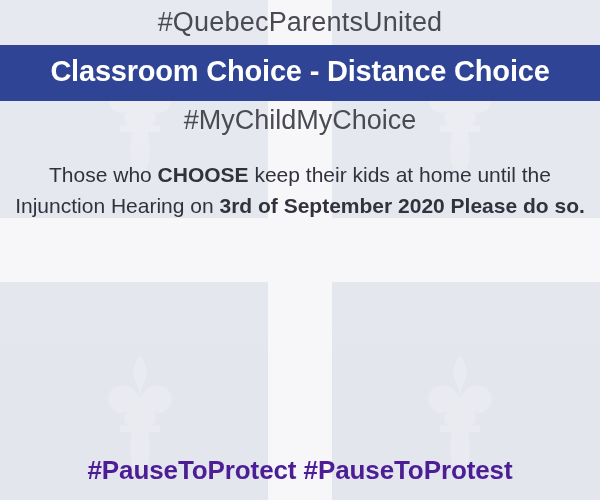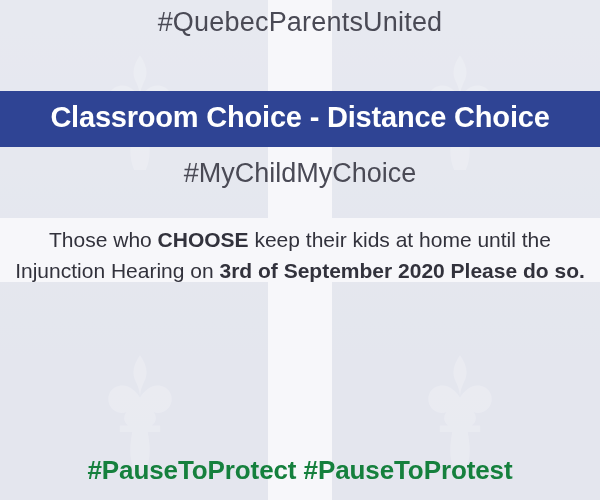--- a/index.html
+++ b/index.html
@@ -91,63 +91,62 @@
     padding-bottom: 9px;
     color: #4a4a55;
     font-weight: 400;
     letter-spacing: 0.2px;
   }
 
   .banner {
     background: #2f4494;
     color: #ffffff;
     padding: 9px 10px 13px 10px;
-    margin-top: 46px;
   }
   .banner .line1 {
     font-size: 29px;
     font-weight: 700;
     line-height: 1.18;
     letter-spacing: -0.2px;
   }
   .banner .line2 {
     font-size: 30px;
     font-weight: 700;
     line-height: 1.2;
     letter-spacing: -0.2px;
   }
 
   .hash-second {
     font-size: 27px;
     line-height: 1;
-    padding-top: 13px;
+    padding-top: 6px;
     padding-bottom: 12px;
     color: #4a4a55;
     font-weight: 400;
   }
 
   .body-block {
     padding: 14px 14px 0 14px;
   }
   .para {
     font-size: 21px;
     line-height: 1.45;
     color: #32323c;
-    margin: 12px auto;
+    margin: 0 auto;
     max-width: 570px;
   }
   .para b { font-weight: 700; }
   .para.p1 { margin-bottom: 22px; }
   .para.p2 { margin-bottom: 0; }
 
   .hash-bottom {
     margin-top: auto;
     font-size: 26px;
     font-weight: 700;
-    color: #15803d;
+    color: #4c1d95;
     padding-bottom: 14px;
     letter-spacing: -0.1px;
   }
 </style>
 </head>
 <body>
 
 <div id="poster">
 
   <div class="flag">

